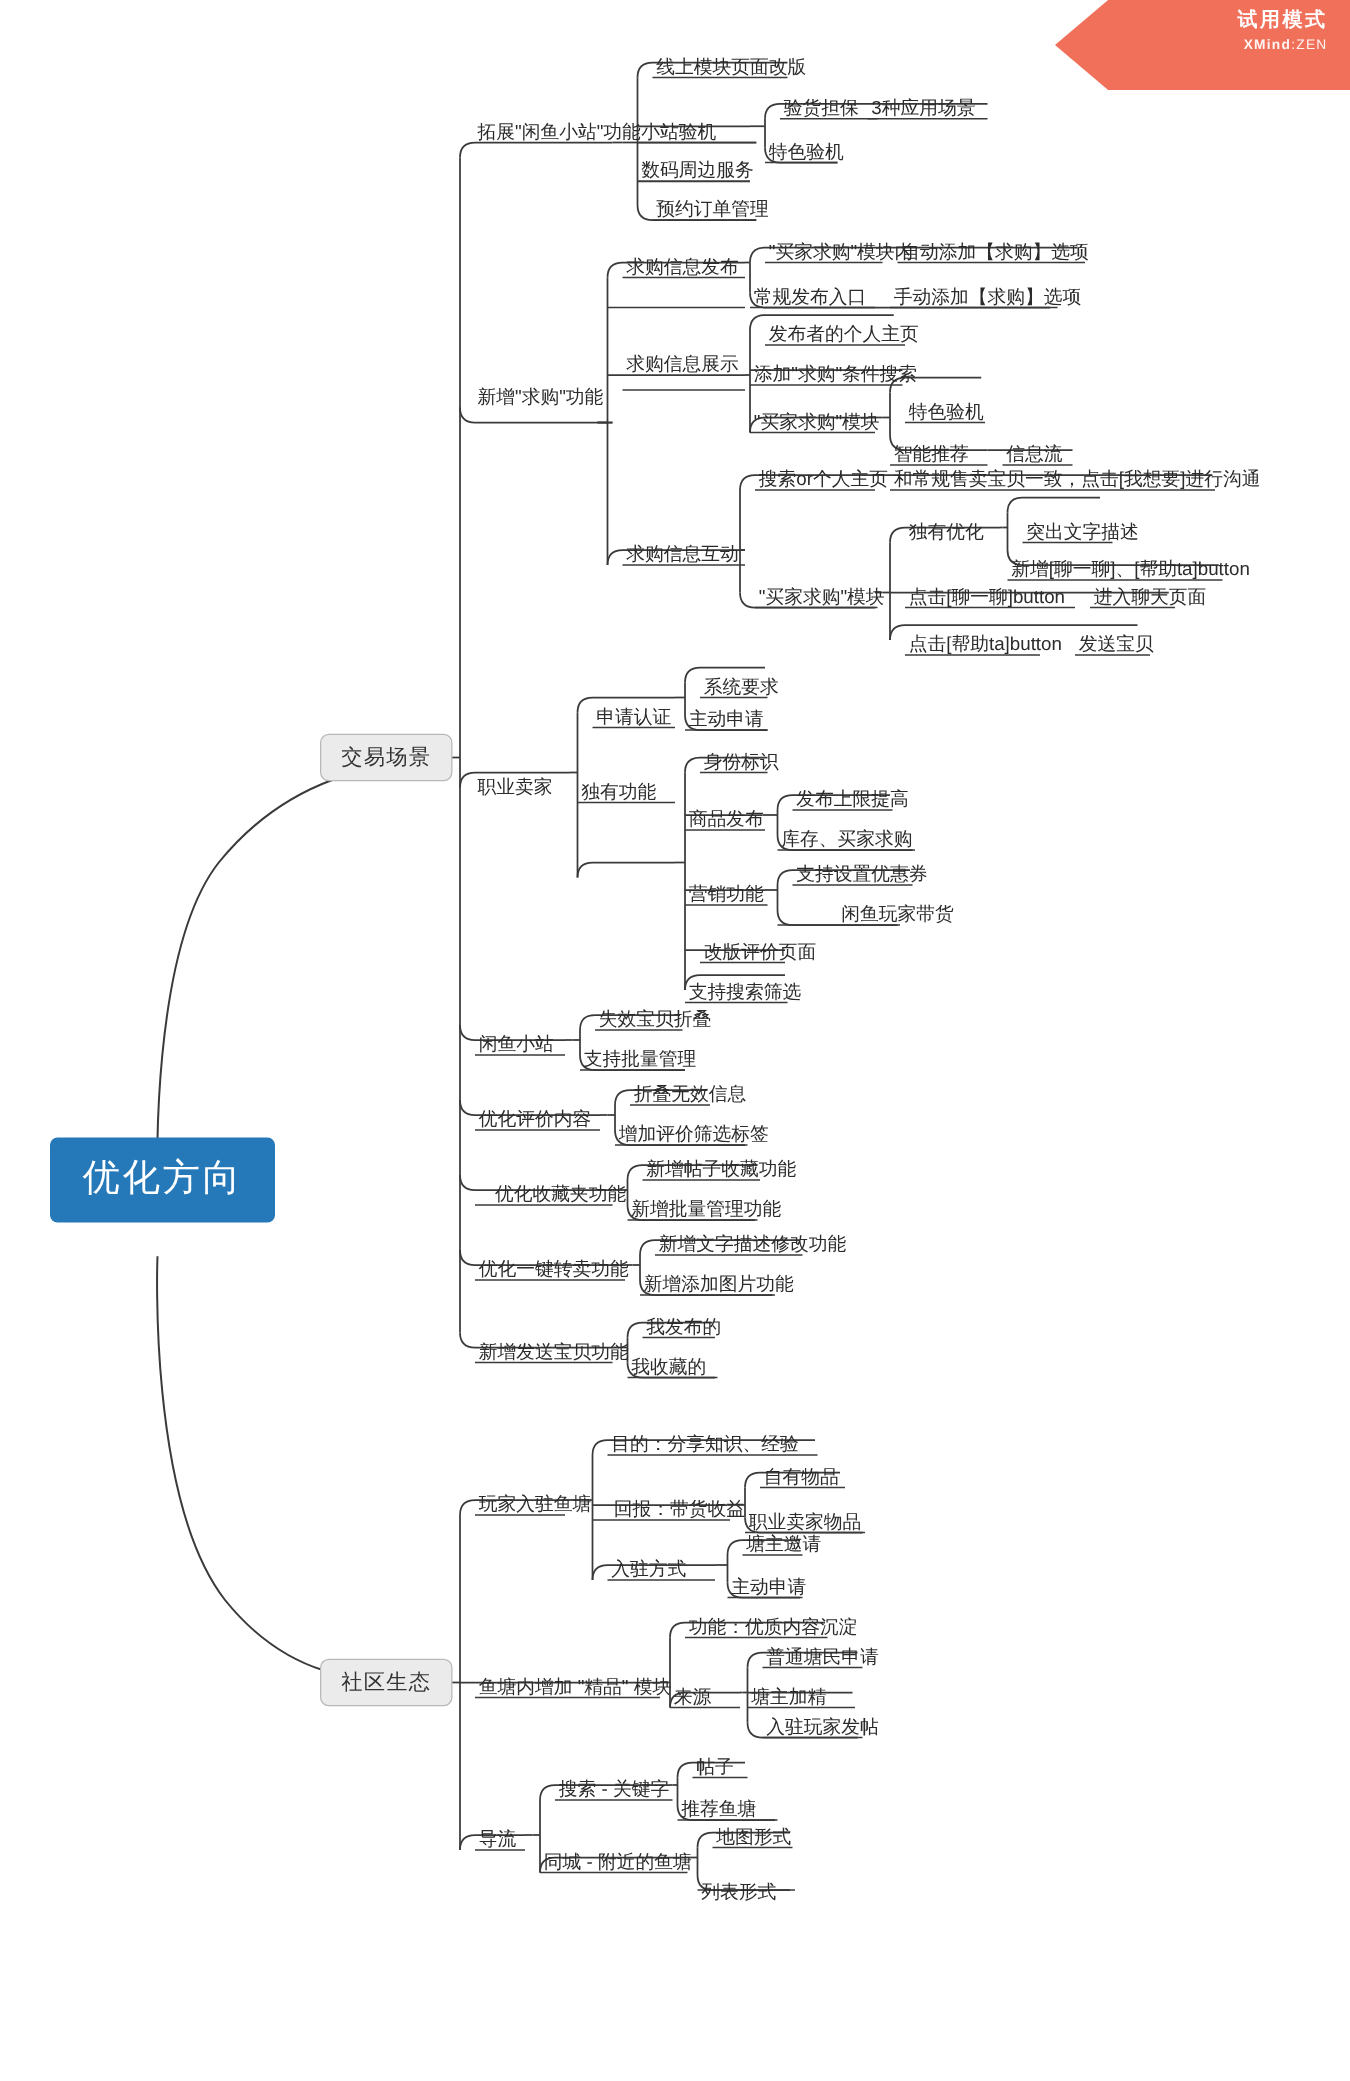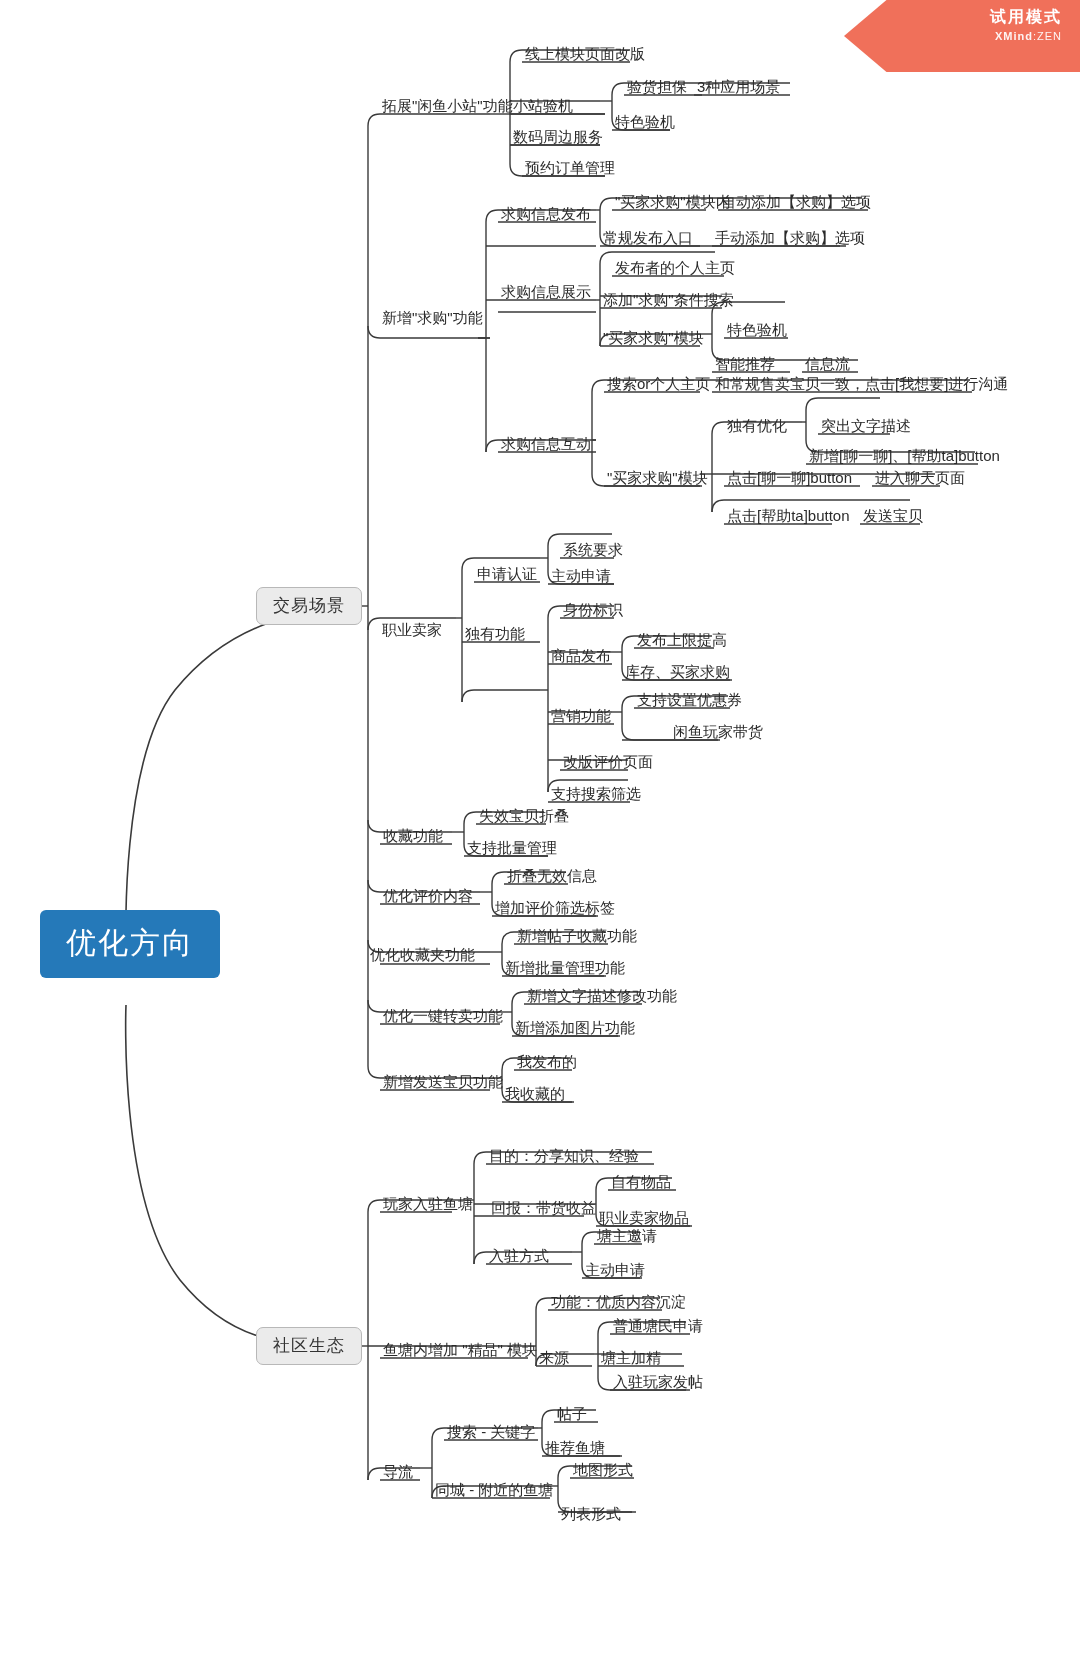--- a/index.html
+++ b/index.html
@@ -448,29 +448,29 @@
   <div class="node n-leaf" style="left:559px; top:600px;">身份标识</div>
   <div class="node n-leaf" style="left:547px; top:646px;">商品发布</div>
   <div class="node n-leaf" style="left:633px; top:630px;">发布上限提高</div>
   <div class="node n-leaf" style="left:621px; top:662px;">库存、买家求购</div>
   <div class="node n-leaf" style="left:547px; top:706px;">营销功能</div>
   <div class="node n-leaf" style="left:633px; top:690px;">支持设置优惠券</div>
   <div class="node n-leaf" style="left:621px; top:722px;margin-left:48px;">闲鱼玩家带货</div>
   <div class="node n-leaf" style="left:559px; top:752px;">改版评价页面</div>
   <div class="node n-leaf" style="left:547px; top:784px;">支持搜索筛选</div>
 
-  <div class="node n-leaf" style="left:379px; top:826px;">收藏功能</div>
+  <div class="node n-leaf" style="left:379px; top:826px;">闲鱼小站</div>
   <div class="node n-leaf" style="left:475px; top:806px;">失效宝贝折叠</div>
   <div class="node n-leaf" style="left:463px; top:838px;">支持批量管理</div>
 
   <div class="node n-leaf" style="left:379px; top:886px;">优化评价内容</div>
   <div class="node n-leaf" style="left:503px; top:866px;">折叠无效信息</div>
   <div class="node n-leaf" style="left:491px; top:898px;">增加评价筛选标签</div>
 
-  <div class="node n-leaf" style="left:366px; top:946px;font-family:Liberation Serif, serif;">优化收藏夹功能</div>
+  <div class="node n-leaf" style="left:392px; top:946px;">优化收藏夹功能</div>
   <div class="node n-leaf" style="left:513px; top:926px;">新增帖子收藏功能</div>
   <div class="node n-leaf" style="left:501px; top:958px;">新增批量管理功能</div>
 
   <div class="node n-leaf" style="left:379px; top:1006px;">优化一键转卖功能</div>
   <div class="node n-leaf" style="left:523px; top:986px;">新增文字描述修改功能</div>
   <div class="node n-leaf" style="left:511px; top:1018px;">新增添加图片功能</div>
 
   <div class="node n-leaf" style="left:379px; top:1072px;">新增发送宝贝功能</div>
   <div class="node n-leaf" style="left:513px; top:1052px;">我发布的</div>
   <div class="node n-leaf" style="left:501px; top:1084px;">我收藏的</div>

